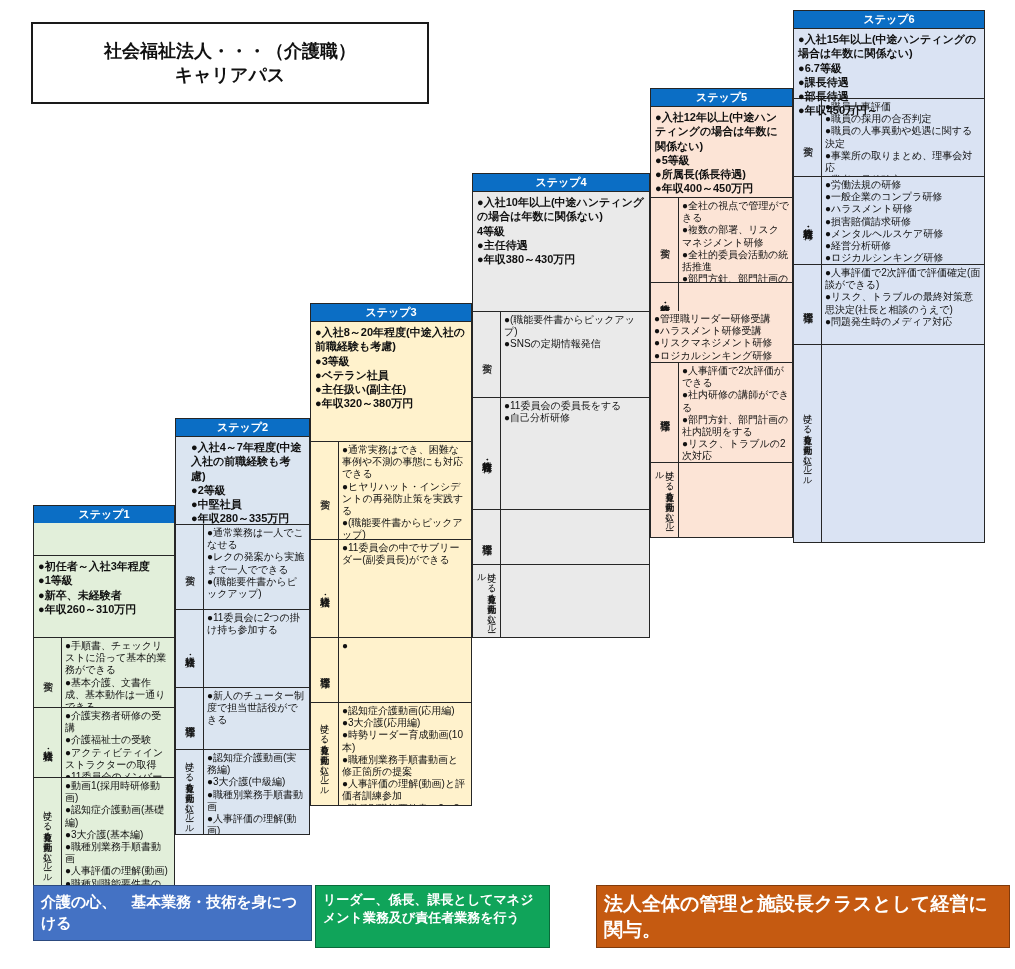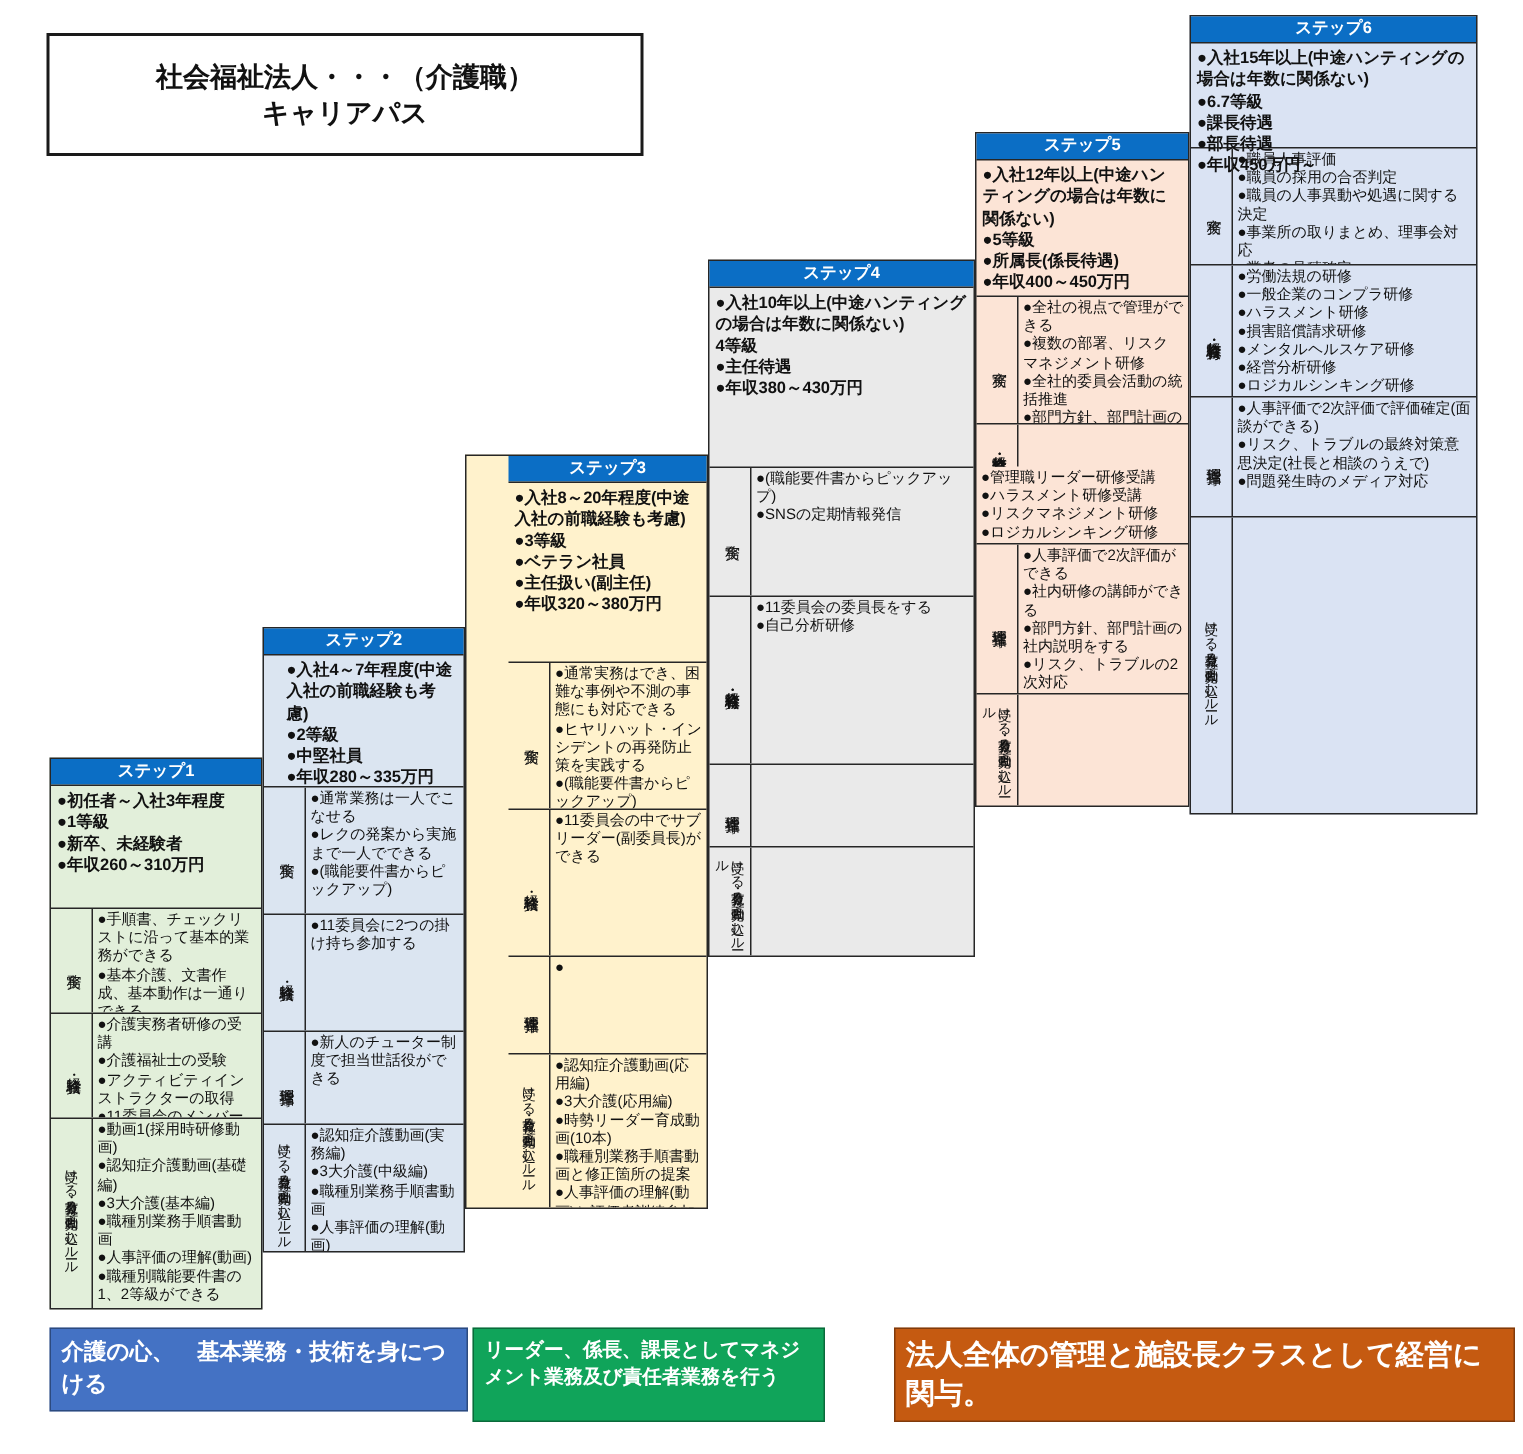--- a/index.html
+++ b/index.html
@@ -33,21 +33,21 @@
     overflow: hidden; padding: 2px 1px;
   }
   .lbl.lbl-long { font-size: 9px; line-height: 1.15; }
   .txt {
     flex: 1; padding: 2px 3px; font-size: 10px; line-height: 1.22;
     white-space: pre-line; color: #111; overflow: hidden;
   }
   
   .step-1 { background: #e2efda; }
   .step-2 { background: #dbe5f1; }
-  .step-3 { background: #fff2cc; padding-left: 28px; }
+  .step-3 { background: #fff2cc; }
   .step-4 { background: #eaeaea; }
   .step-5 { background: #fce4d6; }
   .step-6 { background: #dae3f3; }
   .footer-box {
     position: absolute; top: 885px; color: #fff; font-weight: bold;
     padding: 5px 7px; line-height: 1.4; border: 1px solid rgba(0,0,0,0.35);
   }
   .footer-1 { left: 33px;  width: 279px; height: 56px; background: #4472c4; font-size: 15px; }
   .footer-2 { left: 315px; width: 235px; height: 63px; background: #10a45a; font-size: 13px; }
   .footer-3 { left: 596px; width: 414px; height: 63px; background: #c55a11; font-size: 19px; line-height: 1.35; }
@@ -55,21 +55,21 @@
 </head>
 <body>
 
 <div class="title-box">
   <div>社会福祉法人・・・（介護職）</div>
   <div>キャリアパス</div>
 </div>
 
 <div class="step step-1" style="left:33px; top:505px; width:142px;">
   <div class="step-header">ステップ1</div>
-  <div class="step-info" style="height:82px;">●初任者～入社3年程度
+  <div class="step-info" style="height:82px;margin-top:32px;">●初任者～入社3年程度
 ●1等級
 ●新卒、未経験者
 ●年収260～310万円</div>
   <div class="row" style="height:70px;">
     <div class="lbl">実務</div>
     <div class="txt">●手順書、チェックリストに沿って基本的業務ができる
 ●基本介護、文書作成、基本動作は一通りできる
 ●施設が求める基本動作ができる</div>
   </div>
   <div class="row" style="height:70px;">

